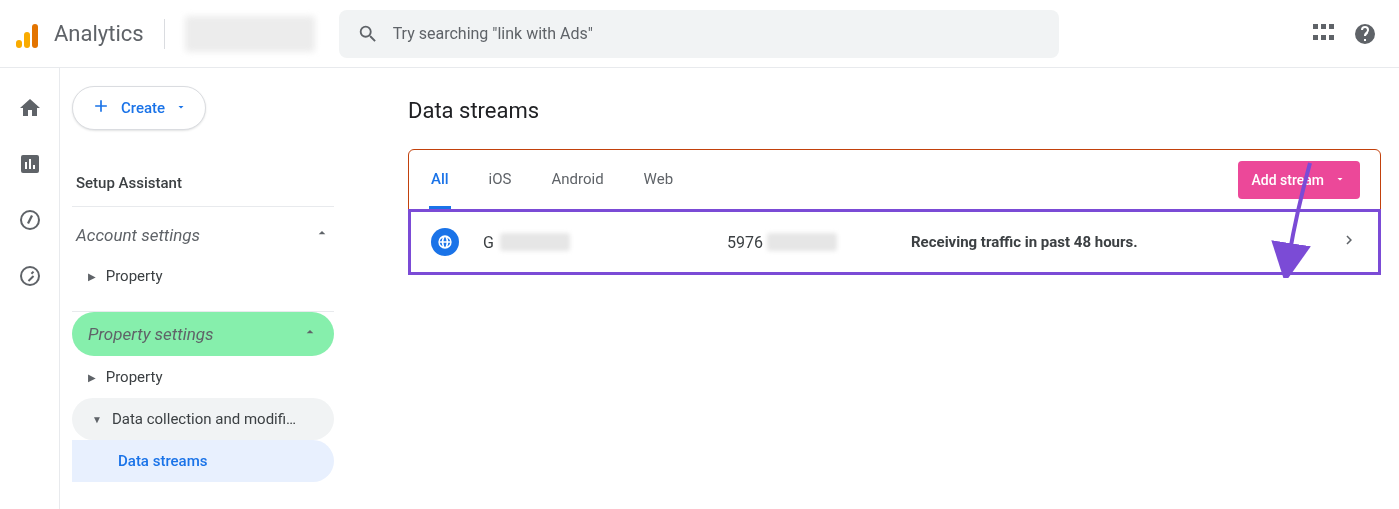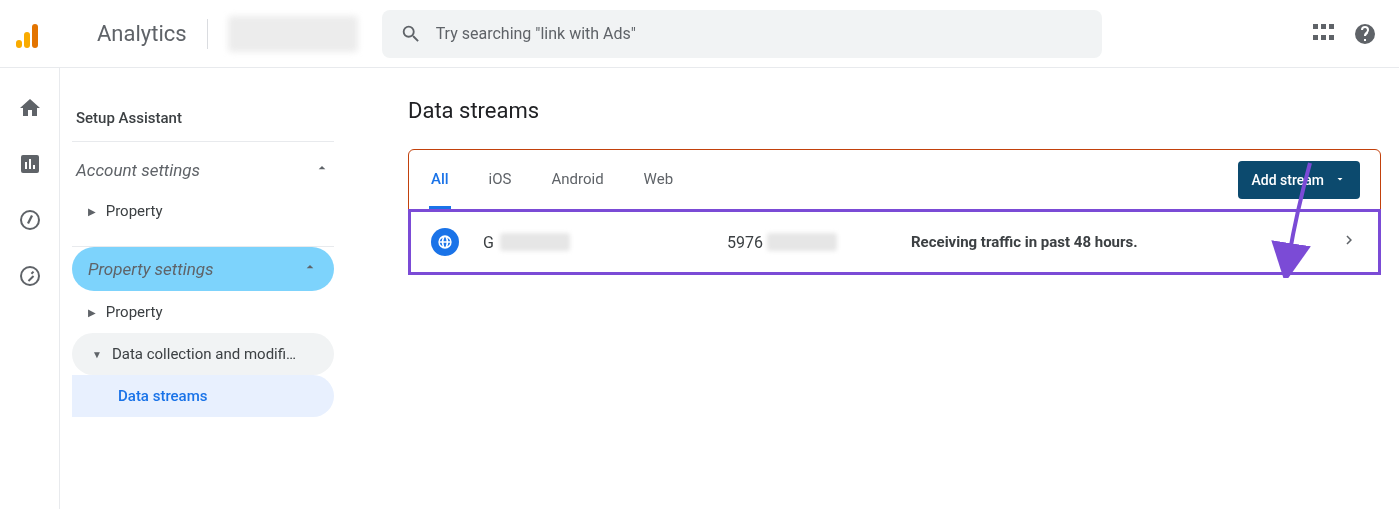--- a/index.html
+++ b/index.html
@@ -28,21 +28,21 @@
   .logo-icon {
     width: 26px;
     height: 28px;
     display: flex;
     align-items: flex-end;
     gap: 2px;
   }
   .logo-icon .bar1 { width:6px; height:8px; background:#f9ab00; border-radius:3px; }
   .logo-icon .bar2 { width:6px; height:16px; background:#f9ab00; border-radius:3px; }
   .logo-icon .bar3 { width:6px; height:24px; background:#e37400; border-radius:3px; }
-  .product-name { font-size:22px; color:#5f6368;margin-left:43px; }
+  .product-name { font-size:22px; color:#5f6368; }
   .divider-v {
     width:1px; height:30px; background:#dadce0; margin: 0 20px;
   }
   .account-blur {
     width:130px; height:36px; background:#ececec;
     filter: blur(3px); border-radius:4px;
   }
   .searchbar {
     flex: 0 0 720px;
     height: 48px;
@@ -89,29 +89,29 @@
     padding: 0 18px;
     display:inline-flex; align-items:center; gap:10px;
     color:#1a73e8;
     font-size:15px; font-weight:500;
     cursor:pointer;
     box-shadow: 0 1px 2px rgba(60,64,67,.15);
     background:#fff;
   }
   .plus-icon svg{fill:#1a73e8; width:20px; height:20px;}
   .chev-down svg{fill:#1a73e8; width:12px; height:12px;}
-  .setup-ass { margin-top:23px; font-size:15px; color:#3c4043; padding-left:4px; font-weight:500;}
+  .setup-ass { margin-top:44px; font-size:15px; color:#3c4043; padding-left:4px; font-weight:500;}
   .hr { height:1px; background:#e8eaed; margin: 14px 0 0; }
   .section-head {
     display:flex; justify-content:space-between; align-items:center;
     padding: 18px 4px 10px; color:#5f6368; font-size:17px;
     cursor:pointer;
     font-style:italic;
   }
-  .section-head.prop { background:#7dd3fc; border-radius:30px; padding:12px 16px;}
+  .section-head.prop { background:#86efac; border-radius:30px; padding:12px 16px;}
   .chev-up svg{width:16px;height:16px; fill:#5f6368;}
   .sub-item {
     display:flex; align-items:center; gap:10px;
     padding: 12px 4px 12px 16px;
     font-size:15px; color:#3c4043;
     cursor:pointer;
   }
   .tri { font-size:10px; color:#5f6368;}
   .sub-sub {
     padding: 12px 4px 12px 46px;
@@ -145,21 +145,21 @@
   .tabs-row {
     display:flex; align-items:center;
     padding: 0 20px;
     height:60px;
     position:relative;
   }
   .tab { margin-right:36px; font-size:15px; color:#5f6368; cursor:pointer; padding:18px 2px; border-bottom:3px solid transparent;}
   .tab.active { color:#1a73e8; border-bottom-color:#1a73e8; font-weight:500;}
   .add-stream {
     margin-left:auto;
-    background:#0c4a6e; color:#fff;
+    background:#ec4899; color:#fff;
     height:38px; border-radius:4px;
     padding:0 14px;
     display:flex; align-items:center; gap:10px;
     font-size:14px; font-weight:500;
     cursor:pointer;
   }
   .add-stream .chev-down svg{fill:#fff;}
   .stream-row-wrap {
     border:3px solid #7b4bd6;
     margin:-1px;
@@ -239,20 +239,29 @@
         </svg></span>
     <span class="icon"><svg viewBox="0 0 24 24">
           <path d="M12 2a10 10 0 100 20 10 10 0 000-20zm0 18a8 8 0 110-16 8 8 0 010 16zm1-13l-4 8 2 1 4-8-2-1z"></path>
         </svg></span>
     <span class="icon"><svg viewBox="0 0 24 24">
           <path d="M12 2a10 10 0 100 20 10 10 0 000-20zm0 18a8 8 0 110-16 8 8 0 010 16zm4.24-11.66L14.1 10.5l2.14 2.16-5.07 5.07-1.41-1.41 5.07-5.07L12.69 9.1l2.14-2.14 1.41 1.38z"></path>
         </svg></span>
   </div>
 
   <div class="sidebar">
+    <div class="create-btn">
+      <span class="plus-icon"><svg viewBox="0 0 24 24">
+            <path d="M19 13h-6v6h-2v-6H5v-2h6V5h2v6h6v2z"></path>
+          </svg></span>
+      <span>Create</span>
+      <span class="chev-down"><svg viewBox="0 0 24 24">
+            <path d="M7 10l5 5 5-5z"></path>
+          </svg></span>
+    </div>
 
     <div class="setup-ass">Setup Assistant</div>
     <div class="hr"></div>
 
     <div class="section-head">
       <span>Account settings</span>
       <span class="chev-up"><svg viewBox="0 0 24 24">
             <path d="M7 14l5-5 5 5z"></path>
           </svg></span>
     </div>

